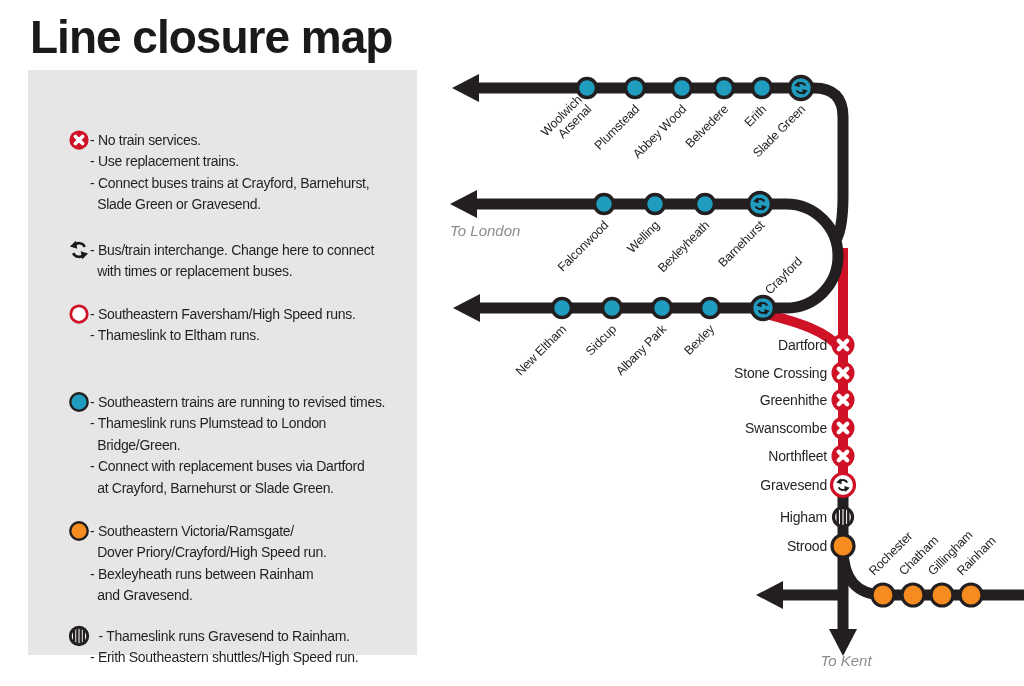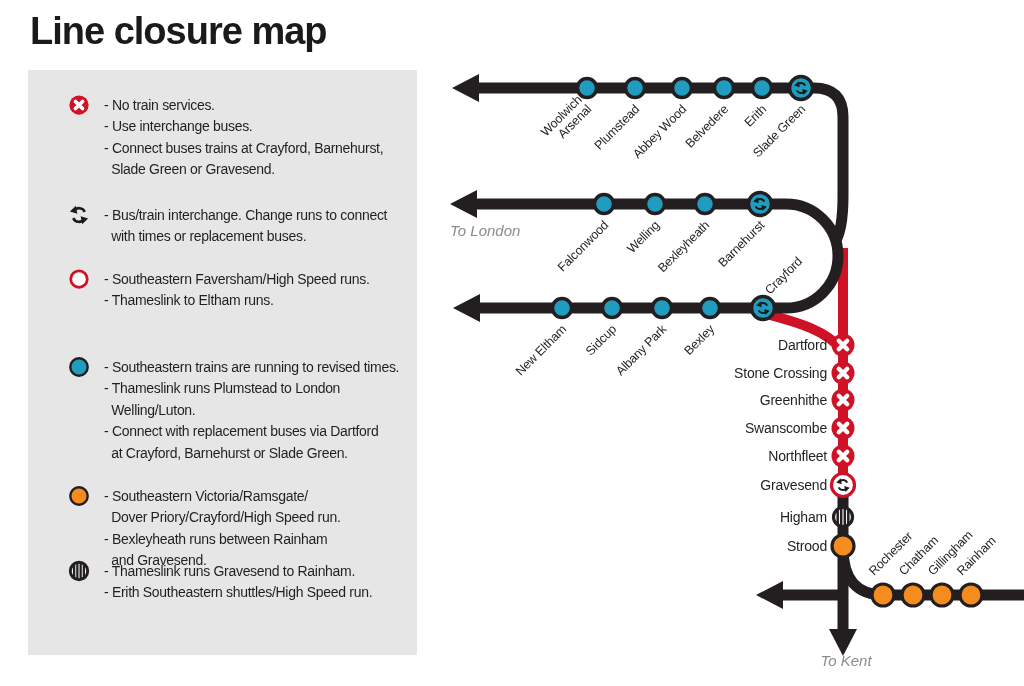--- a/index.html
+++ b/index.html
@@ -1,21 +1,21 @@
 <!DOCTYPE html>
 <html><head>
 <meta charset="utf-8">
 <style>
   html,body{margin:0;padding:0;background:#fff;}
   .page{position:relative;width:1024px;height:686px;background:#fff;overflow:hidden;
         font-family:"Liberation Sans",sans-serif;color:#231f20;}
-  .title{position:absolute;left:30px;top:10px;font-size:38px;font-weight:bold;
+  .title{position:absolute;left:30px;top:10px;font-size:46px;font-weight:bold;
          letter-spacing:-1px;color:#1a1a1a;text-align:right;}
   .legend{position:absolute;left:28px;top:70px;width:389px;height:585px;background:#e6e6e6;}
-  .lg{position:absolute;left:40px;display:flex;gap:14px;align-items:flex-start;}
+  .lg{position:absolute;left:40px;display:flex;align-items:flex-start;margin-top:35px;}
   .lg-ic{width:22px;height:22px;flex:0 0 22px;margin-top:-1px;}
   .lg-line{font-size:14px;line-height:21.4px;letter-spacing:-0.3px;white-space:pre;color:#231f20;}
   svg.map{position:absolute;left:0;top:0;}
   .slabel{font-size:12.5px;letter-spacing:-0.2px;fill:#231f20;}
   .hlabel{font-size:14px;letter-spacing:-0.2px;fill:#231f20;}
   .dir{font-size:15px;font-style:italic;fill:#8b8d8e;}
   .mid{text-anchor:middle;}
 </style>
 </head>
 <body>
@@ -24,67 +24,67 @@
   <div class="title">Line closure map</div>
 
   <div class="legend" id="legend">
       <div class="lg" style="top: 25px;">
         <svg class="lg-ic" viewBox="-12 -12 24 24">
           <circle r="10.5" fill="#cf1226"></circle>
           <path d="M -3.9,-3.9 L 3.9,3.9 M -3.9,3.9 L 3.9,-3.9" stroke="#fff" stroke-width="4" fill="none" stroke-linecap="round"></path>
         </svg>
         <div class="lg-tx">
           <div class="lg-line">- No train services.</div>
-          <div class="lg-line">- Use interchange buses.</div>
+          <div class="lg-line">- Use replacement trains.</div>
           <div class="lg-line">- Connect buses trains at Crayford, Barnehurst,</div>
           <div class="lg-line">  Slade Green or Gravesend.</div>
         </div>
       </div>
       <div class="lg" style="top: 135px;">
         <svg class="lg-ic" viewBox="-12 -12 24 24">
           <use href="#ic-glyph" transform="translate(-11,-11) scale(0.9167)"></use>
         </svg>
         <div class="lg-tx">
-          <div class="lg-line">- Bus/train interchange. Change runs to connect</div>
+          <div class="lg-line">- Bus/train interchange. Change here to connect</div>
           <div class="lg-line">  with times or replacement buses.</div>
         </div>
       </div>
       <div class="lg" style="top: 199px;">
         <svg class="lg-ic" viewBox="-12 -12 24 24">
           <circle r="9" fill="#fff" stroke="#cf1226" stroke-width="3"></circle>
         </svg>
         <div class="lg-tx">
           <div class="lg-line">- Southeastern Faversham/High Speed runs.</div>
           <div class="lg-line">- Thameslink to Eltham runs.</div>
         </div>
       </div>
       <div class="lg" style="top: 287px;">
         <svg class="lg-ic" viewBox="-12 -12 24 24">
           <circle r="9.5" fill="#1f9cbe" stroke="#231f20" stroke-width="2.6"></circle>
         </svg>
         <div class="lg-tx">
           <div class="lg-line">- Southeastern trains are running to revised times.</div>
           <div class="lg-line">- Thameslink runs Plumstead to London</div>
-          <div class="lg-line">  Welling/Luton.</div>
+          <div class="lg-line">  Bridge/Green.</div>
           <div class="lg-line">- Connect with replacement buses via Dartford</div>
           <div class="lg-line">  at Crayford, Barnehurst or Slade Green.</div>
         </div>
       </div>
       <div class="lg" style="top: 416px;">
         <svg class="lg-ic" viewBox="-12 -12 24 24">
           <circle r="9.5" fill="#f68b1f" stroke="#231f20" stroke-width="2.6"></circle>
         </svg>
         <div class="lg-tx">
           <div class="lg-line">- Southeastern Victoria/Ramsgate/</div>
           <div class="lg-line">  Dover Priory/Crayford/High Speed run.</div>
           <div class="lg-line">- Bexleyheath runs between Rainham</div>
           <div class="lg-line">  and Gravesend.</div>
         </div>
       </div>
-      <div class="lg" style="top: 491px;">
+      <div class="lg" style="top: 521px; text-align: center;">
         <svg class="lg-ic" viewBox="-12 -12 24 24">
           <use href="#striped-glyph"></use>
         </svg>
         <div class="lg-tx">
           <div class="lg-line">- Thameslink runs Gravesend to Rainham.</div>
           <div class="lg-line">- Erith Southeastern shuttles/High Speed run.</div>
         </div>
       </div>
     </div>
 

